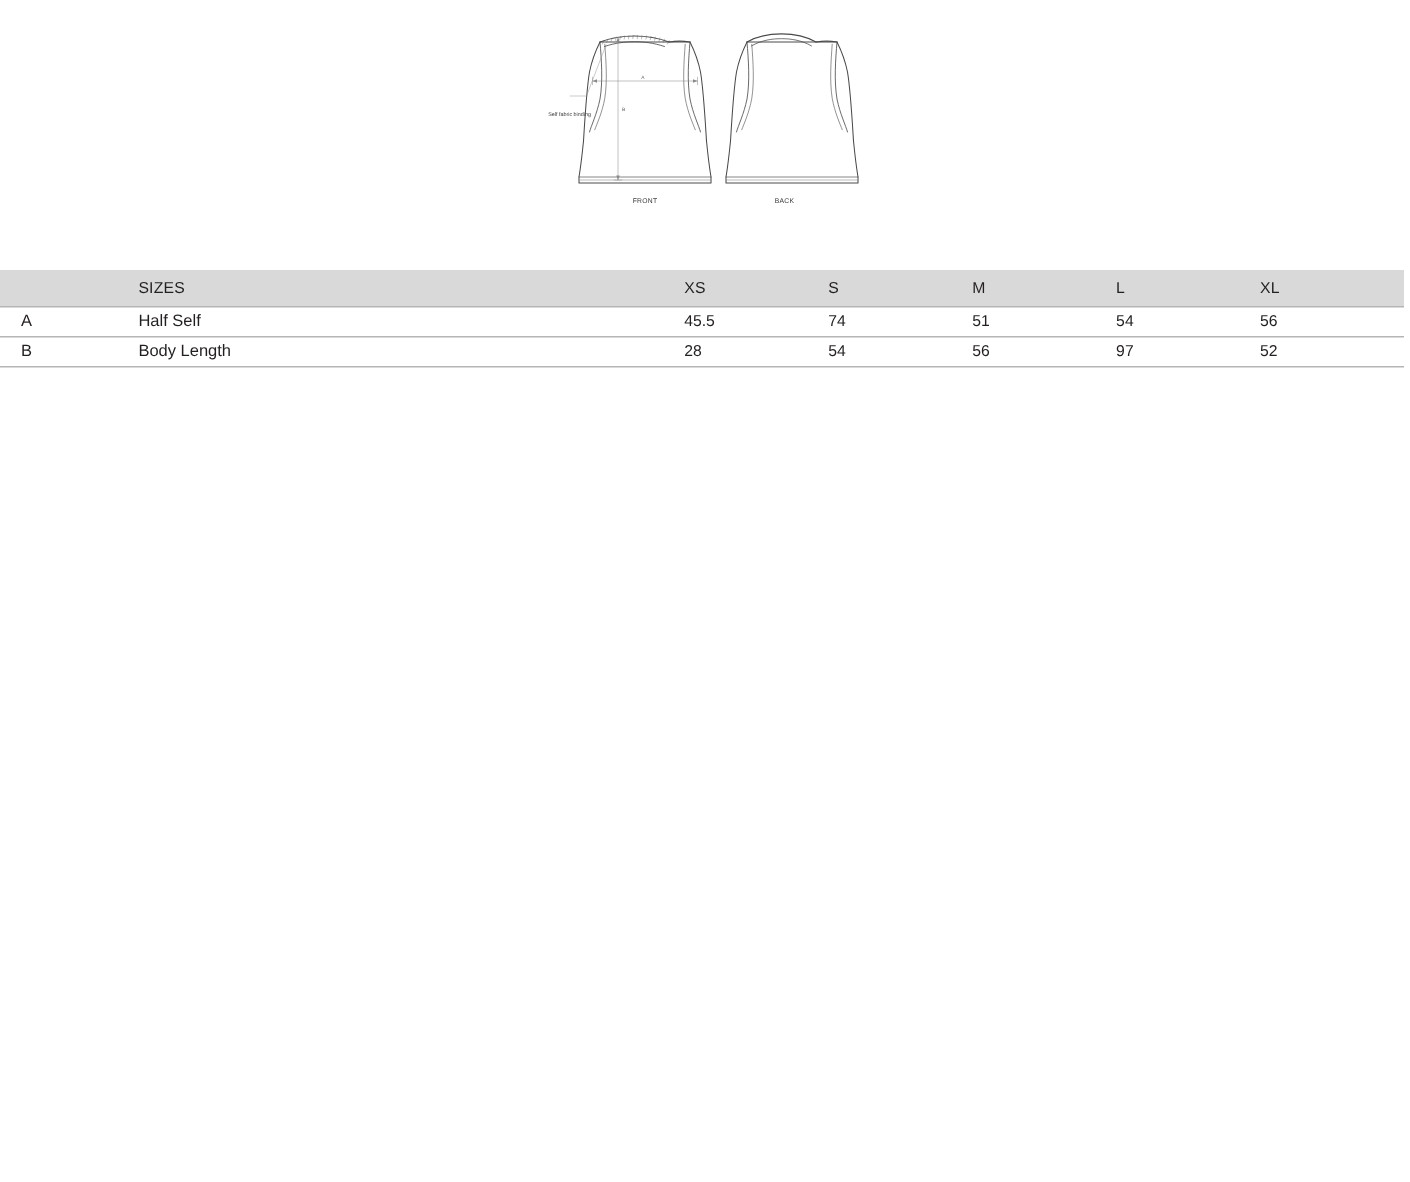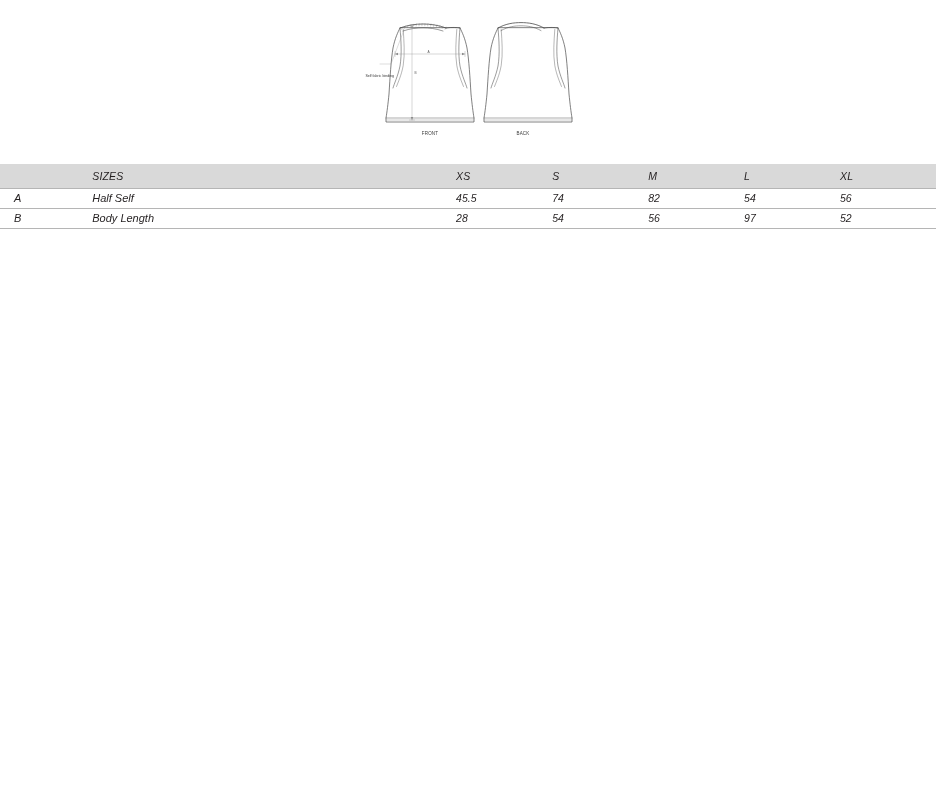--- a/index.html
+++ b/index.html
@@ -45,25 +45,24 @@
     font-size: 3.6px;
     line-height: 1.45;
     color: #3a3a3a;
     text-align: right;
   }
 
   
   .size-table {
     position: absolute;
     left: 0;
-    top: 164px;
+    top: 180px;
     width: 936px;
     border-collapse: collapse;
     font-size: 11px;
-    font-style: italic;
   }
   .size-table th,
   .size-table td {
     padding: 0;
     font-weight: normal;
     text-align: left;
     color: #231f20;
     vertical-align: middle;
   }
   .size-table thead tr {
@@ -202,21 +201,21 @@
       <th class="col-size">L</th>
       <th class="col-size">XL</th>
     </tr>
   </thead>
   <tbody>
     <tr>
       <td class="col-key">A</td>
       <td class="col-label">Half Self</td>
       <td class="col-size cell-num">45.5</td>
       <td class="col-size cell-num">74</td>
-      <td class="col-size cell-num">82</td>
+      <td class="col-size cell-num">51</td>
       <td class="col-size cell-num">54</td>
       <td class="col-size cell-num">56</td>
     </tr>
     <tr>
       <td class="col-key">B</td>
       <td class="col-label">Body Length</td>
       <td class="col-size cell-num">28</td>
       <td class="col-size cell-num">54</td>
       <td class="col-size cell-num">56</td>
       <td class="col-size cell-num">97</td>

